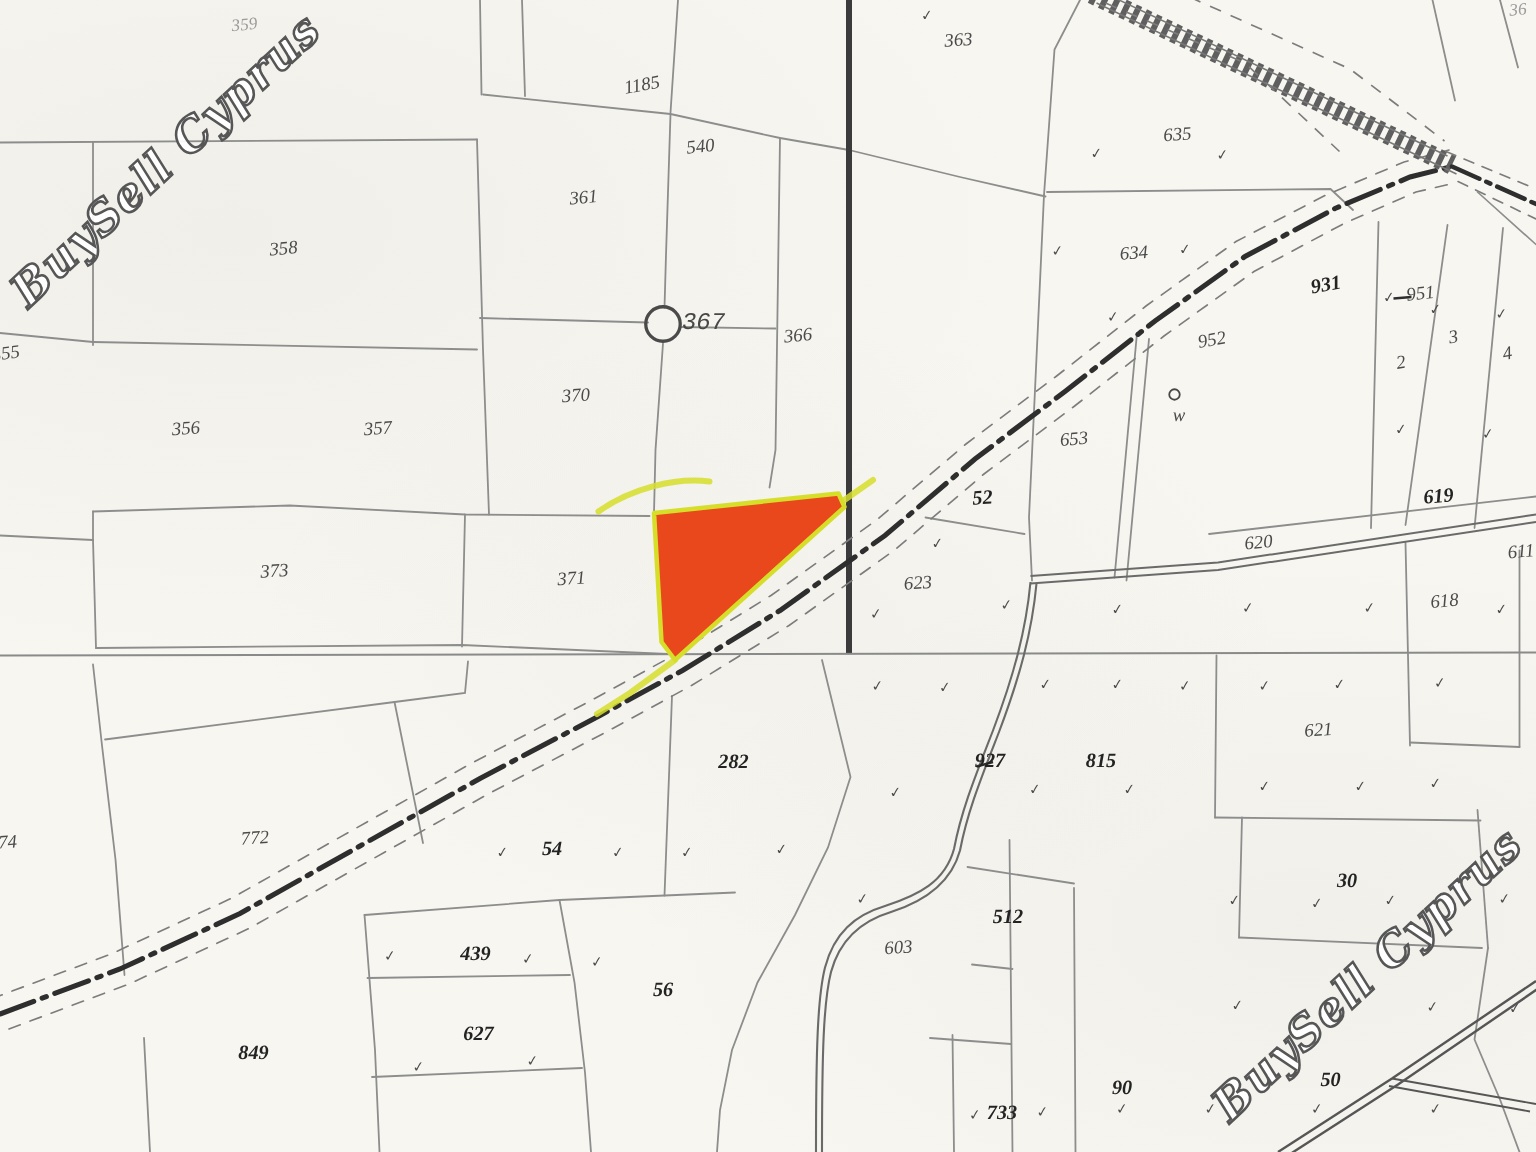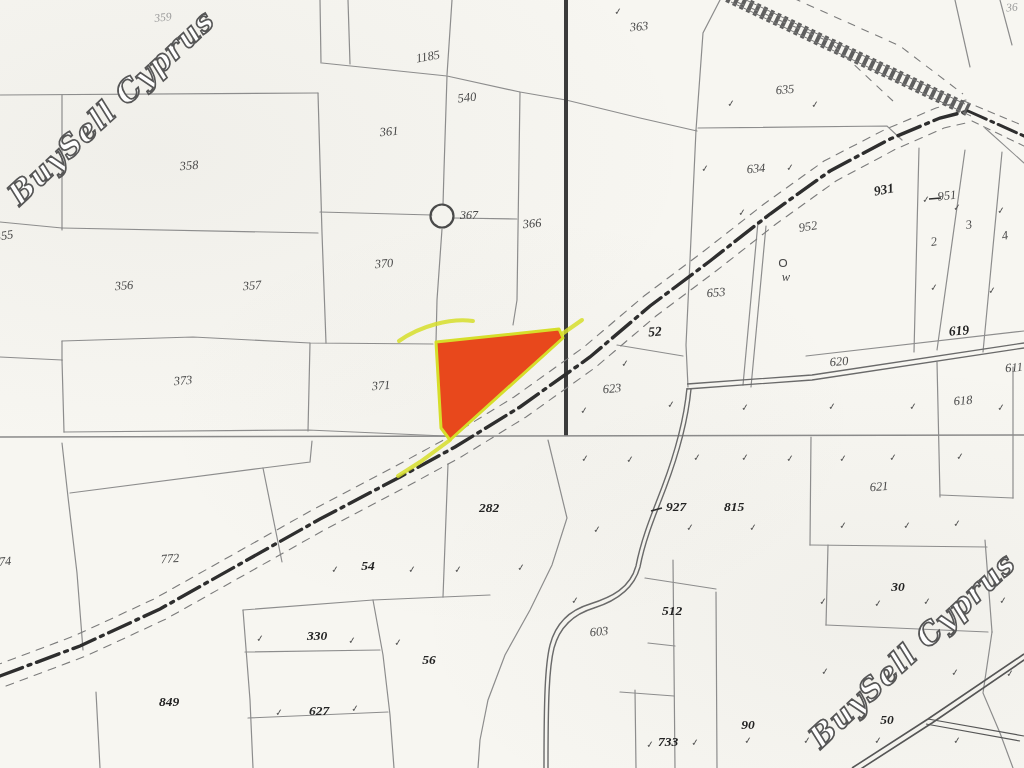--- a/index.html
+++ b/index.html
@@ -10,21 +10,21 @@
       radial-gradient(760px 420px at 85% 80%, rgba(120,118,108,.05), transparent 60%),
       radial-gradient(500px 300px at 50% 55%, rgba(125,122,112,.04), transparent 70%),
       #f7f6f1;}
   #mapsvg{position:absolute;left:0;top:0;}
   .layer{position:absolute;left:0;top:0;width:1024px;height:768px;pointer-events:none;}
   .lbl{position:absolute;white-space:nowrap;font-style:italic;color:#4a4a4a;
        font-family:"Liberation Serif",serif;}
   .lbl.n{font-size:12.5px;}
   .lbl.b{font-size:13.5px;font-weight:700;color:#232323;}
   .lbl.faint{font-size:11.5px;color:#9b9b9b;}
-  .lbl.n367{font-size:12px;color:#474747;}
+  .lbl.n367{font-size:16px;color:#474747;font-family:Liberation Mono, monospace;}
   .veg{position:absolute;font-family:"DejaVu Sans",sans-serif;font-size:9.5px;color:#4c4c4c;
        transform:translate(-50%,-50%) rotate(-6deg);}
   .wm{position:absolute;font-family:"DejaVu Serif",serif;font-weight:700;font-style:italic;
       font-size:30px;letter-spacing:1px;white-space:nowrap;
       color:rgba(255,255,255,.92);-webkit-text-stroke:1.7px #565656;
       transform:translate(-50%,-50%) rotate(-43deg);}
   #wm1{left:111px;top:107px;}
   #wm2{left:912px;top:650px;}
 </style>
 </head>
@@ -244,29 +244,29 @@
       <span class="lbl b" style="left: 959px; top: 331px; transform: translate(-50%, -50%) rotate(-5deg);">619</span>
       <span class="lbl n" style="left: 612px; top: 389px; transform: translate(-50%, -50%) rotate(-4deg);">623</span>
       <span class="lbl n" style="left: 183px; top: 381px; transform: translate(-50%, -50%) rotate(-4deg);">373</span>
       <span class="lbl n" style="left: 381px; top: 386px; transform: translate(-50%, -50%) rotate(-4deg);">371</span>
       <span class="lbl n" style="left: 839px; top: 362px; transform: translate(-50%, -50%) rotate(-5deg);">620</span>
       <span class="lbl n" style="left: 963px; top: 401px; transform: translate(-50%, -50%) rotate(-5deg);">618</span>
       <span class="lbl n" style="left: 1014px; top: 368px; transform: translate(-50%, -50%) rotate(-5deg);">611</span>
       <span class="lbl faint" style="left: 1012px; top: 7px; transform: translate(-50%, -50%) rotate(-5deg);">36</span>
       <span class="lbl n" style="left: 879px; top: 487px; transform: translate(-50%, -50%) rotate(-4deg);">621</span>
       <span class="lbl b" style="left: 489px; top: 508px; transform: translate(-50%, -50%) rotate(0deg);">282</span>
-      <span class="lbl b" style="left: 676px; top: 507px; transform: translate(-50%, -50%) rotate(0deg);">927</span>
+      <span class="lbl b" style="left: 660px; top: 507px; transform: translate(-50%, -50%) rotate(0deg);">927</span>
       <span class="lbl b" style="left: 734px; top: 507px; transform: translate(-50%, -50%) rotate(0deg);">815</span>
       <span class="lbl b" style="left: 368px; top: 566px; transform: translate(-50%, -50%) rotate(0deg);">54</span>
       <span class="lbl n" style="left: 170px; top: 559px; transform: translate(-50%, -50%) rotate(-4deg);">772</span>
       <span class="lbl n" style="left: 2px; top: 562px; transform: translate(-50%, -50%) rotate(-4deg);">774</span>
       <span class="lbl b" style="left: 898px; top: 587px; transform: translate(-50%, -50%) rotate(0deg);">30</span>
-      <span class="lbl b" style="left: 317px; top: 636px; transform: translate(-50%, -50%) rotate(0deg);">330</span>
-      <span class="lbl b" style="left: 429px; top: 660px; transform: translate(-50%, -50%) rotate(0deg);">56</span>
-      <span class="lbl b" style="left: 319px; top: 689px; transform: translate(-50%, -50%) rotate(0deg); margin-top: 22px;">627</span>
+      <span class="lbl b" style="left: 317px; top: 636px; transform: translate(-50%, -50%) rotate(0deg);">439</span>
+      <span class="lbl b" style="left: 442px; top: 660px; transform: translate(-50%, -50%) rotate(0deg);">56</span>
+      <span class="lbl b" style="left: 319px; top: 689px; transform: translate(-50%, -50%) rotate(0deg);">627</span>
       <span class="lbl b" style="left: 169px; top: 702px; transform: translate(-50%, -50%) rotate(0deg);">849</span>
       <span class="lbl n" style="left: 599px; top: 632px; transform: translate(-50%, -50%) rotate(-4deg);">603</span>
       <span class="lbl b" style="left: 672px; top: 611px; transform: translate(-50%, -50%) rotate(0deg);">512</span>
       <span class="lbl b" style="left: 668px; top: 742px; transform: translate(-50%, -50%) rotate(0deg);">733</span>
       <span class="lbl b" style="left: 748px; top: 725px; transform: translate(-50%, -50%) rotate(0deg);">90</span>
       <span class="lbl b" style="left: 887px; top: 720px; transform: translate(-50%, -50%) rotate(0deg);">50</span>
     </div>
 
   <div id="wm1" class="wm">BuySell Cyprus</div>
   <div id="wm2" class="wm">BuySell Cyprus</div>

